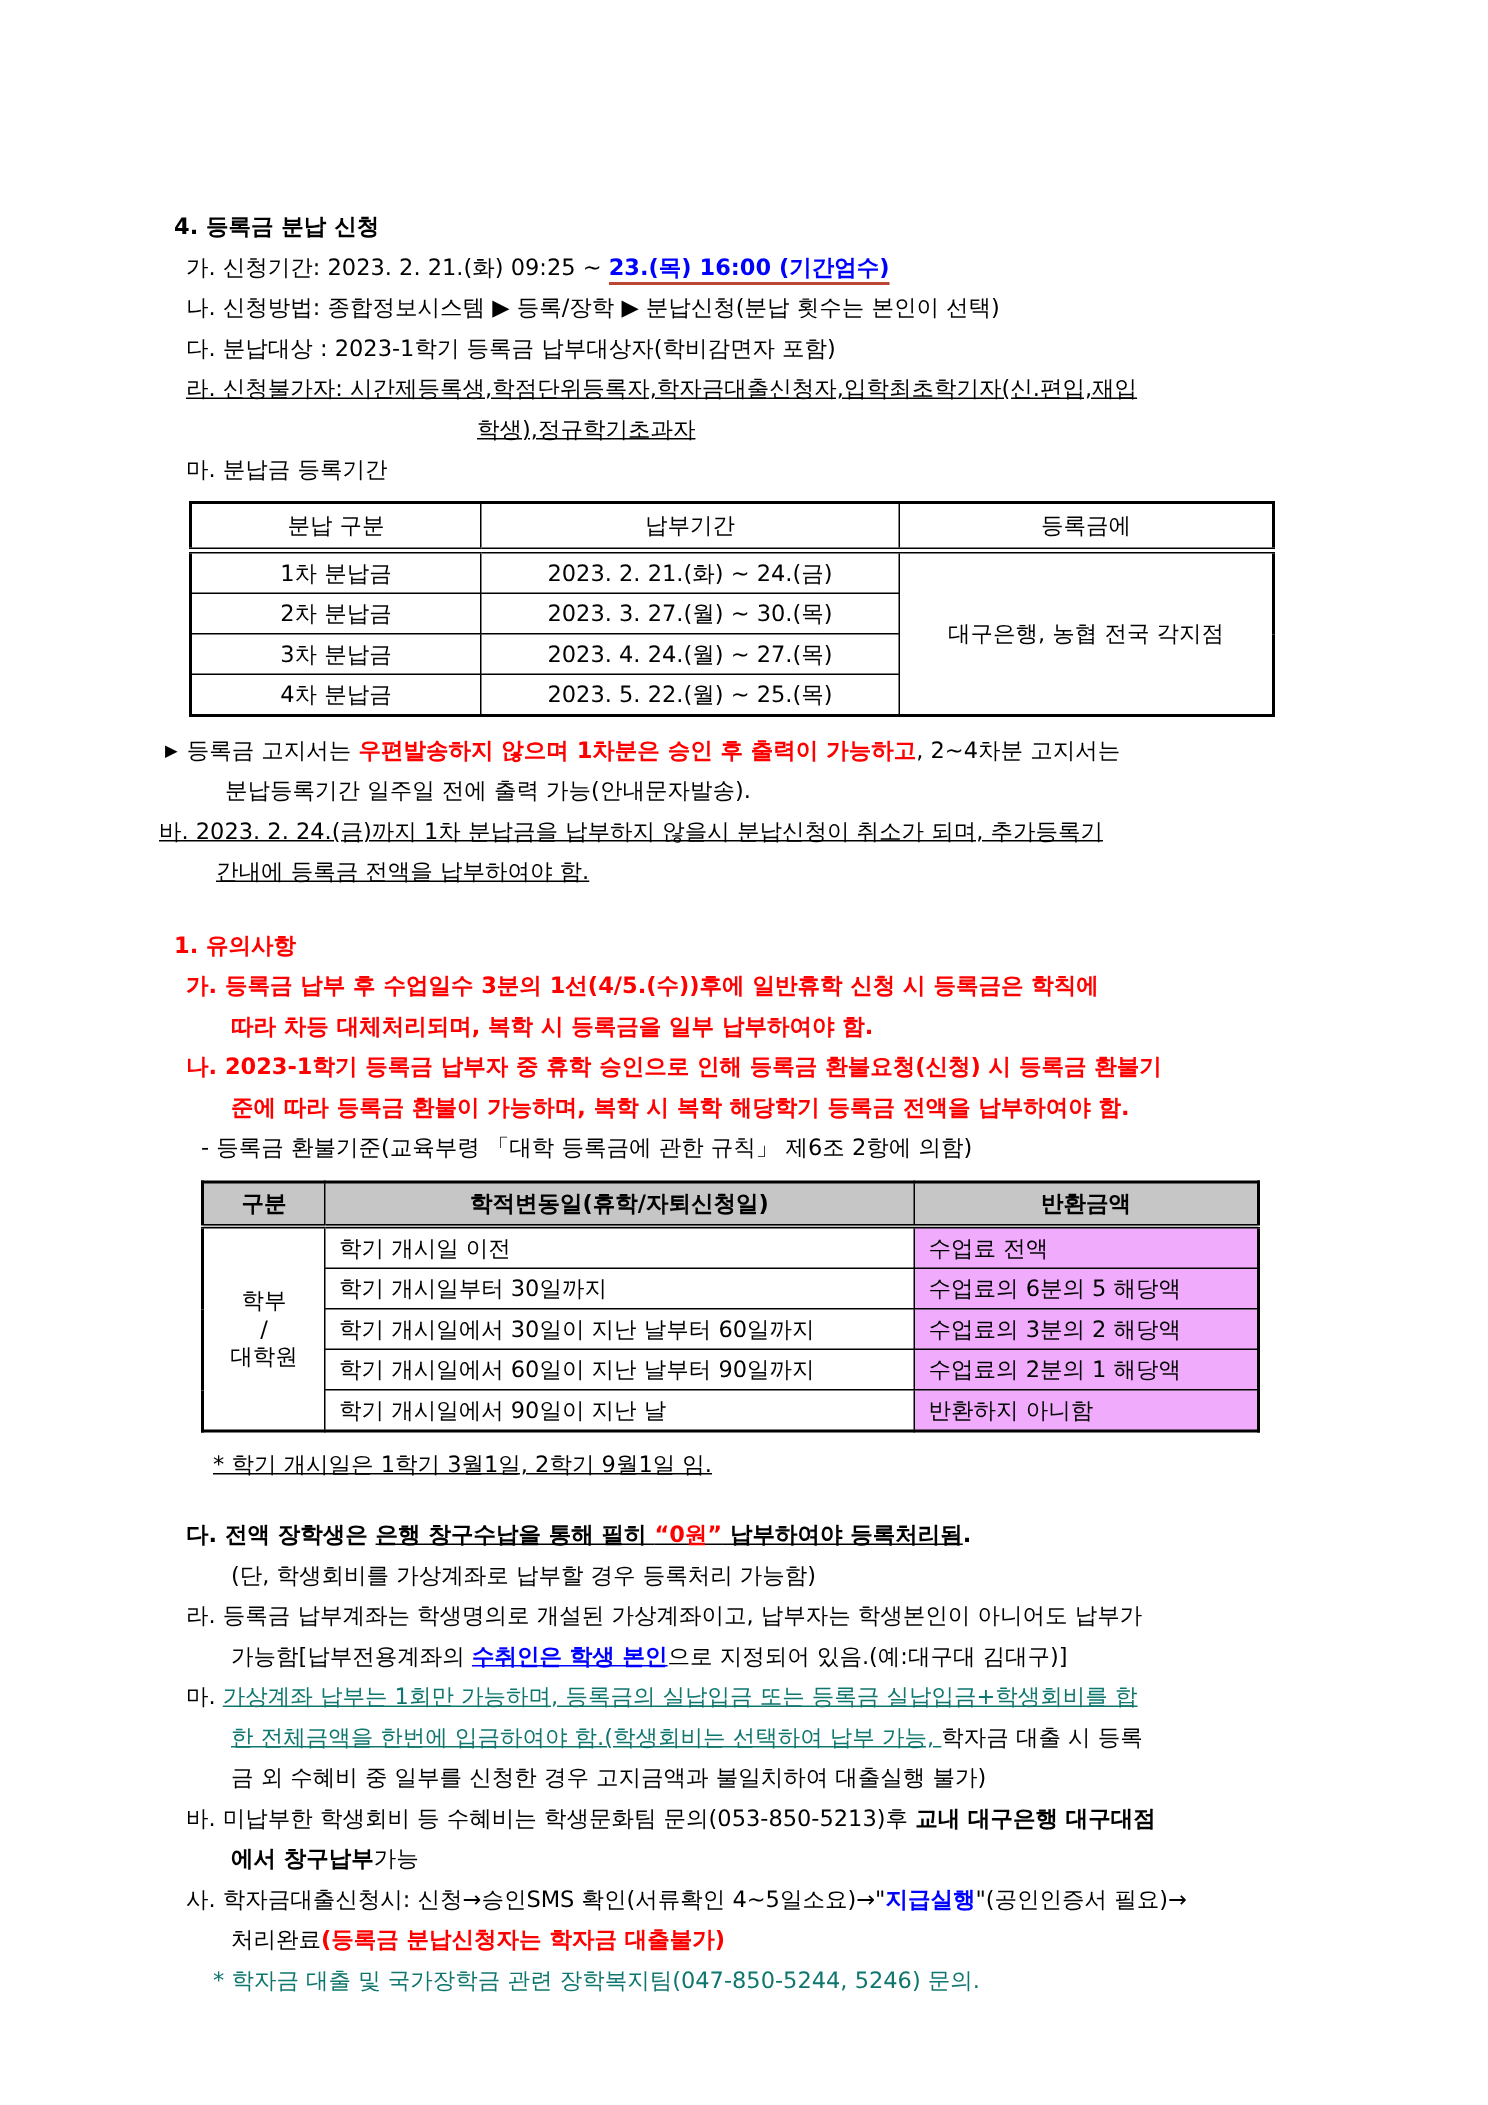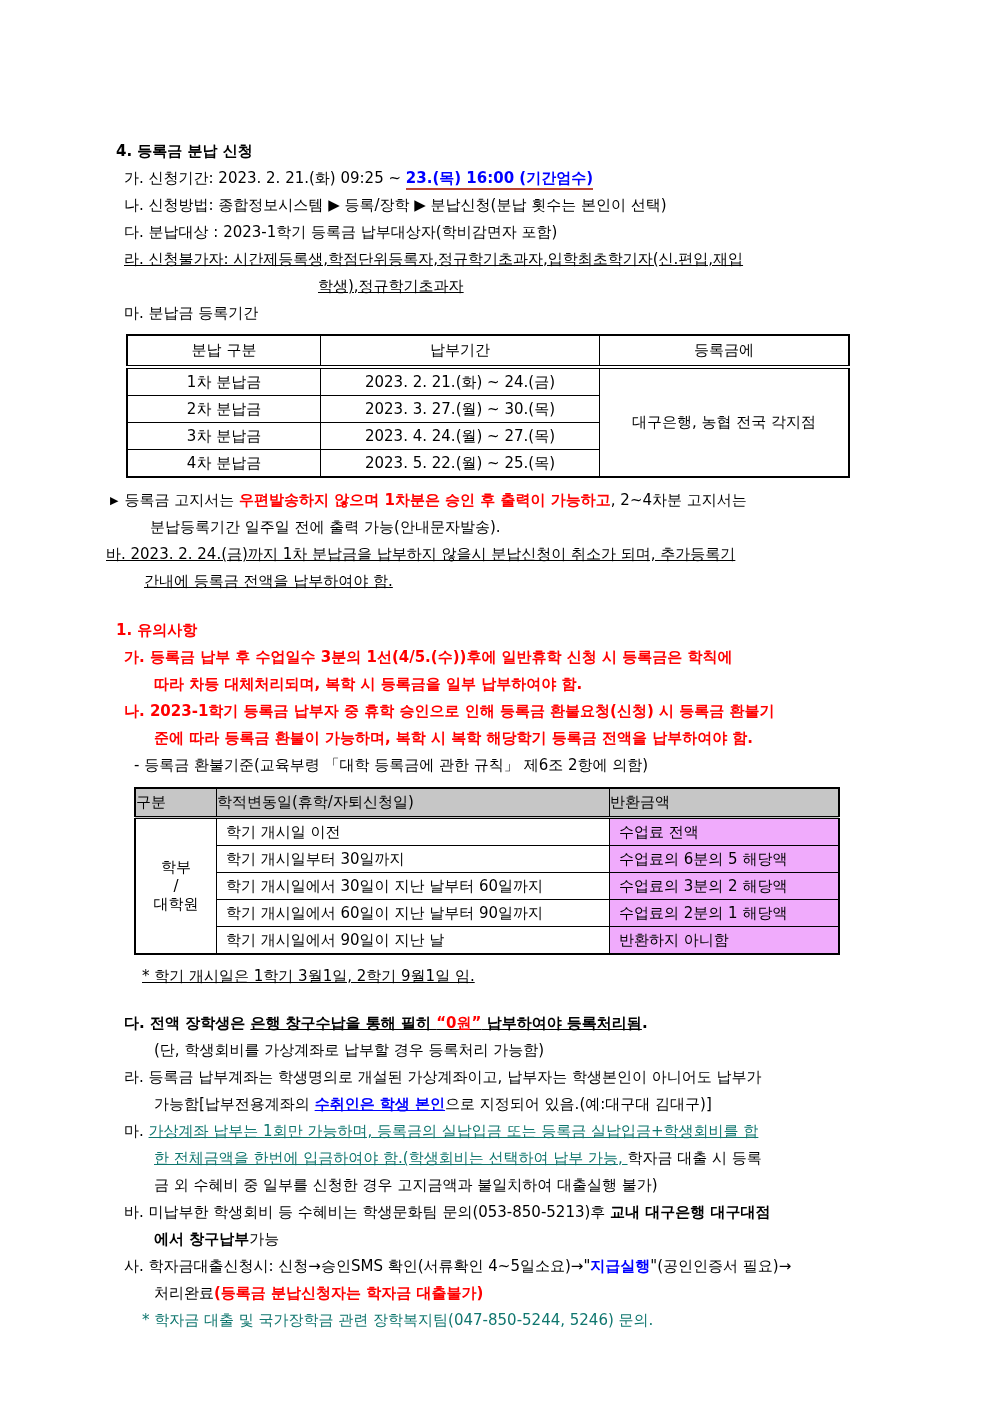--- a/index.html
+++ b/index.html
@@ -38,21 +38,21 @@
   .t1{border:2px solid #000;}
   .t1 thead th{height:29px;border-bottom:4px double #000;font-weight:normal;}
   .t1 tbody td{height:26px;}
   .t1 .c1{width:192px;}
   .t1 .c2{width:278px;}
   .t1 .c3{width:248px;}
   
   .t2{margin:8px 0 8px 28px;width:706px;}
   .t2 th,.t2 td{border:1px solid #000;padding:0;}
   .t2{border:2px solid #000;}
-  .t2 thead th{height:27px;background:#c6c6c6;border-bottom:3px double #000;font-weight:normal;text-align:left;}
+  .t2 thead th{height:27px;background:#c6c6c6;border-bottom:3px double #000;font-weight:bold;text-align:center;}
   .t2 tbody td{height:26px;}
   .t2 .g{text-align:center;background:#ffffff;}
   .t2 .timing{text-align:left;padding-left:9px;background:#ffffff;}
   .t2 .refund{text-align:left;padding-left:9px;background:#f0abfc;}
   .t2 .c1{width:80px;}
   .t2 .c2{width:392px;}
   .t2 .c3{width:228px;}
   .gap22{height:22px;}
   .gap20{height:20px;}
 </style>
@@ -62,21 +62,21 @@
 <div class="content">
 
   <div class="ln heading bold">4. 등록금 분납 신청</div>
 
   <div class="ln ind-item"><span>가. 신청기간: 2023. 2. 21.(화) 09:25 ~ </span><span class="deadline">23.(목) 16:00 (기간엄수)</span></div>
 
   <div class="ln ind-item">나. 신청방법: 종합정보시스템 ▶ 등록/장학 ▶ 분납신청(분납 횟수는 본인이 선택)</div>
 
   <div class="ln ind-item">다. 분납대상 : 2023-1학기 등록금 납부대상자(학비감면자 포함)</div>
 
-  <div class="ln ind-item u">라. 신청불가자: 시간제등록생,학점단위등록자,정규학기초과자,입학최초학기자(신.편입,재입</div>
+  <div class="ln ind-item u">라. 신청불가자: 시간제등록생,학점단위등록자,학자금대출신청자,입학최초학기자(신.편입,재입</div>
   <div class="ln ind-ra2 u">학생),정규학기초과자</div>
 
   <div class="ln ind-item">마. 분납금 등록기간</div>
 
   <table class="t1">
     <thead>
       <tr>
         <th class="c1">분납 구분</th>
         <th class="c2">납부기간</th>
         <th class="c3">등록금에</th>

